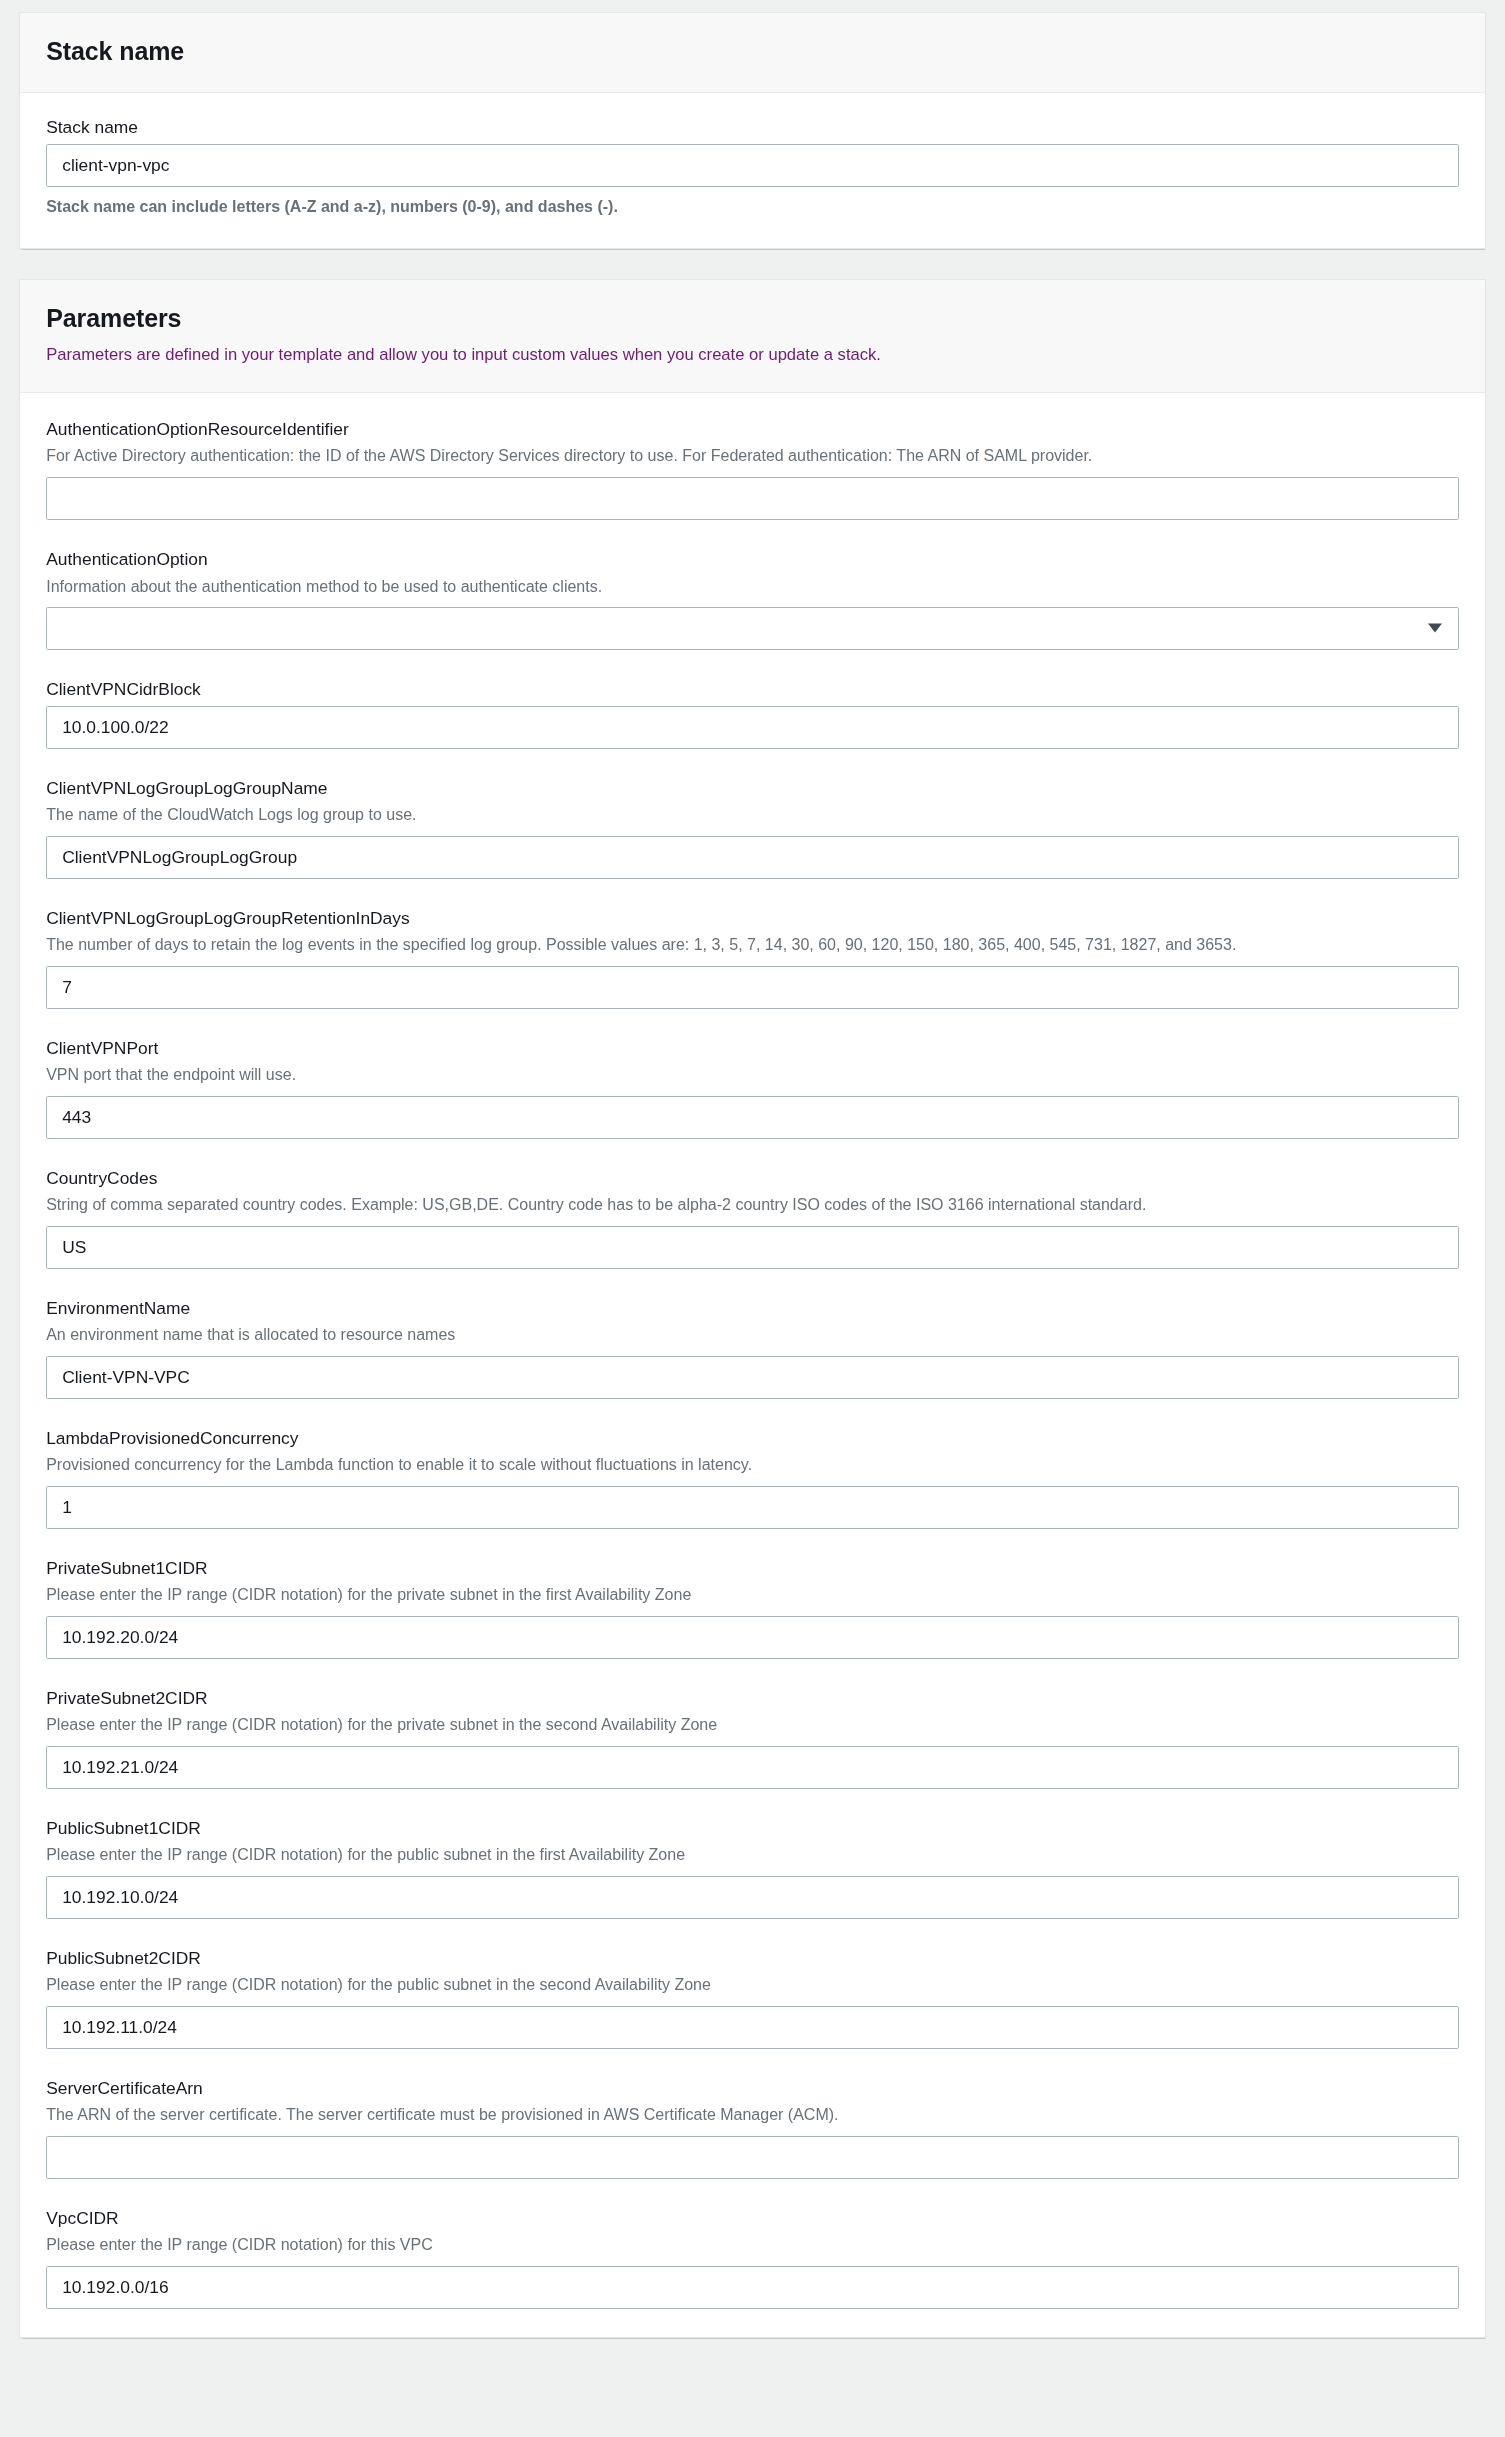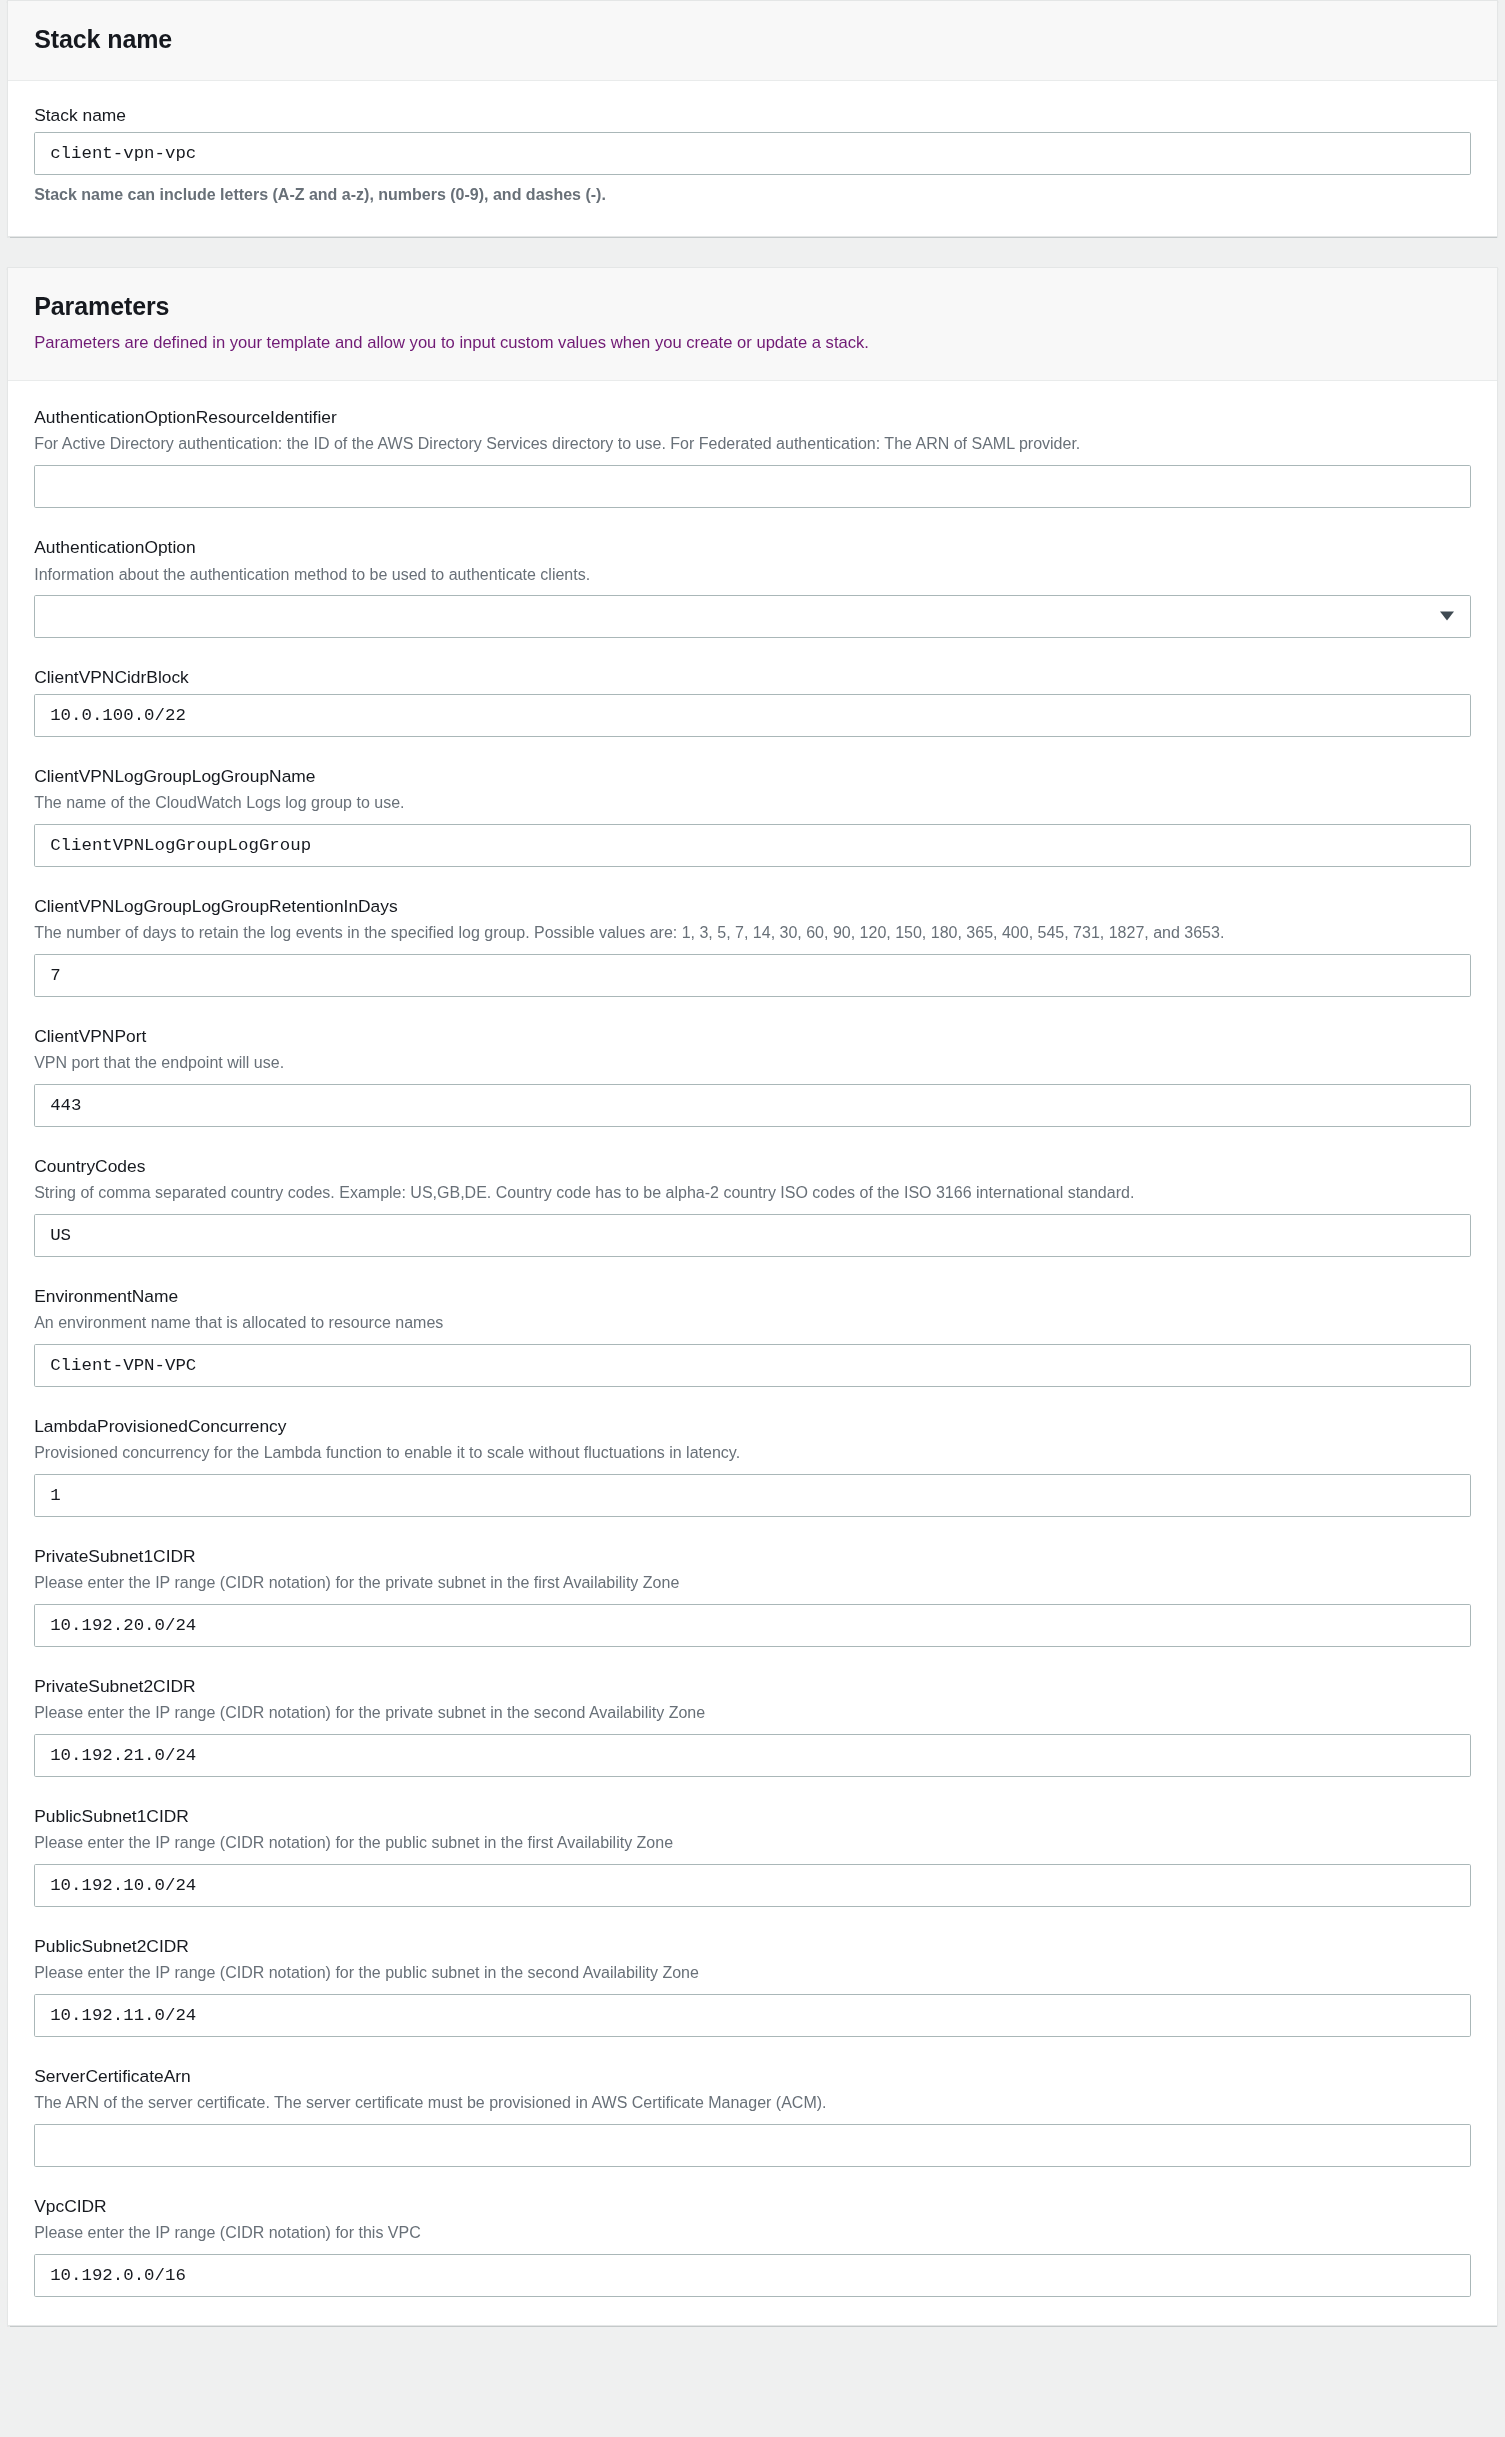--- a/index.html
+++ b/index.html
@@ -8,21 +8,21 @@
     margin: 0;
     padding: 0;
     background: #eff0f0;
     font-family: "Liberation Sans", sans-serif;
     -webkit-font-smoothing: antialiased;
   }
   #page {
     width: 1505px;
     min-height: 2438px;
     background: #eff0f0;
-    padding: 0;
+    padding: 12px;
     position: relative;
   }
 
   
   .card {
     margin: 0 6.6px 0 6.6px;
     background: #ffffff;
     border: 0.8px solid #e4e6e6;
     box-shadow: 0 0.8px 0.8px 0 rgba(0,28,36,0.18);
     border-radius: 0;
@@ -78,21 +78,21 @@
     line-height: 1.4;
     margin: 9px 0 0 0;
     font-weight: bold;
   }
 
   .input {
     display: block;
     width: 100%;
     height: 43px;
     padding: 0 15px;
-    font-family: Liberation Mono, monospace;
+    font-family: Liberation Sans, sans-serif;
     font-size: 17.4px;
     color: #16191f;
     background: #ffffff;
     border: 0.8px solid #aab7b8;
     border-radius: 1.7px;
     outline: none;
     line-height: 41px;
   }
   .input::placeholder { color: #aab7b8; }
 

